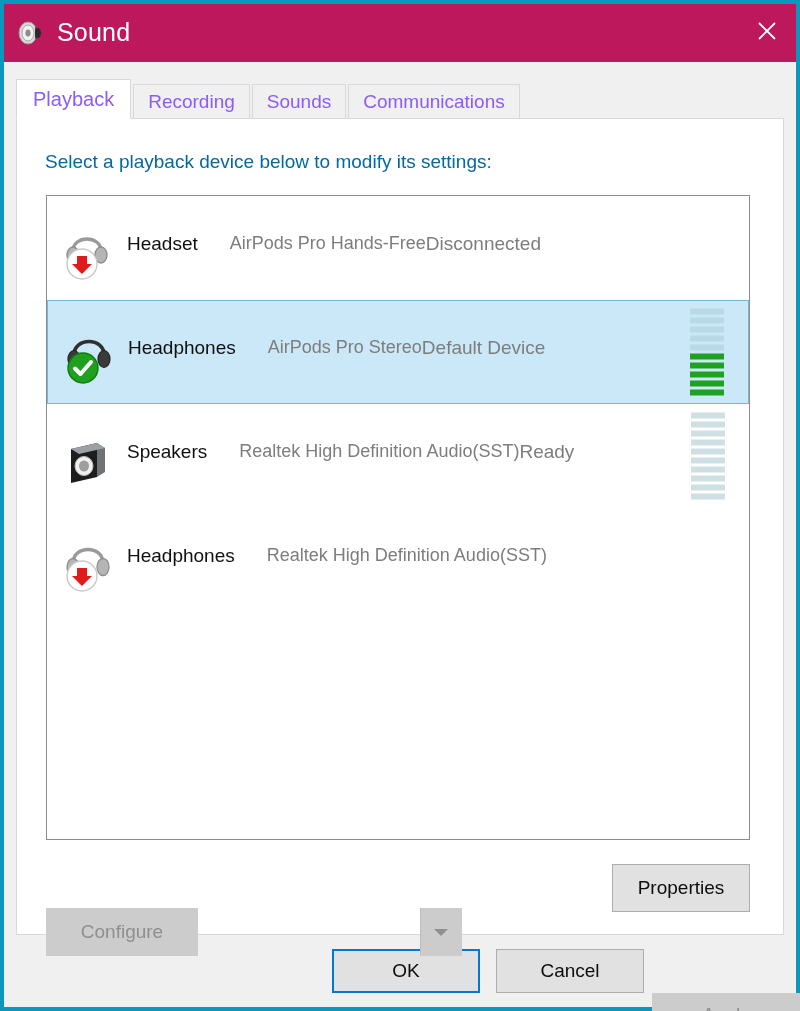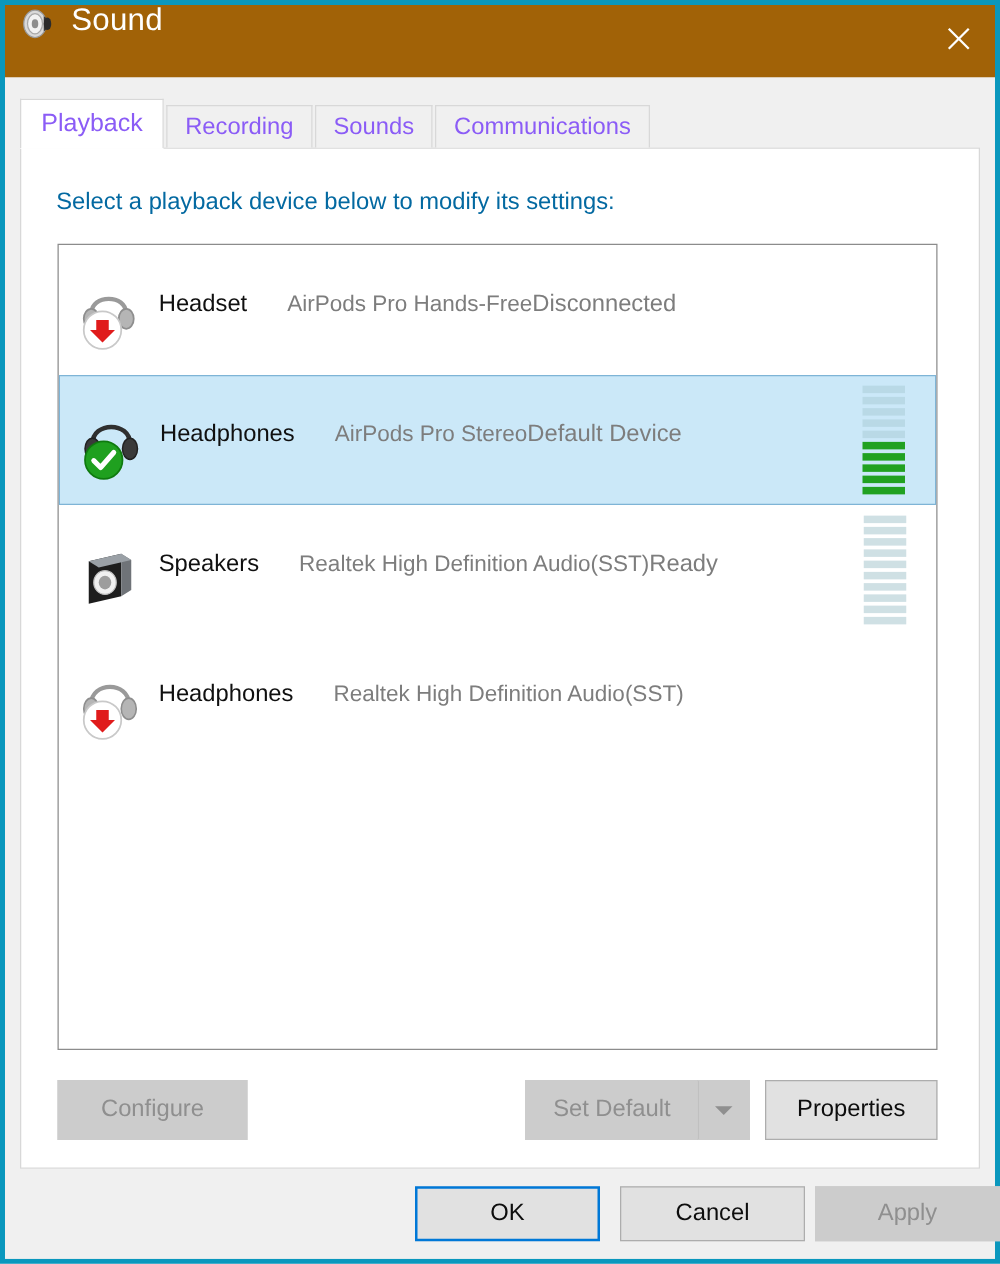--- a/index.html
+++ b/index.html
@@ -23,24 +23,24 @@
     box-sizing: border-box;
     border: 4px solid #0a97bd;
     background: #f0f0f0;
     display: flex;
     flex-direction: column;
   }
 
   
   .titlebar {
     height: 58px;
-    background: #a16207;
+    background: #be185d;
     flex: 0 0 auto;
     display: flex;
-    align-items: flex-start;
+    align-items: center;
     position: relative;
   }
   .title-icon {
     width: 30px;
     height: 30px;
     margin-left: 11px;
     margin-right: 12px;
     flex: 0 0 auto;
   }
   .title-text {
@@ -231,20 +231,21 @@
     display: inline-flex;
     align-items: center;
     justify-content: center;
     cursor: default;
     font-family: "Liberation Sans", sans-serif;
   }
   .btn.disabled {
     background: #cccccc;
     border-color: #cccccc;
     color: #8f8f8f;
+    margin-top: 44px;
   }
   .btn-configure {
     position: absolute;
     left: 0; top: 0;
     width: 152px;
     height: 48px;
   }
   .split {
     position: absolute;
     left: 374px; top: 0;
@@ -455,23 +456,20 @@
         </div>
 
       </div>
 
       <div class="btnrow-mid">
         <div class="btn btn-configure disabled">
           <span>Configure</span>
         </div>
 
         <div class="split">
-          <div class="btn split-main disabled">
-            <span>Set Default</span>
-          </div>
           <div class="btn split-arrow disabled">
             <svg width="16" height="10" viewBox="0 0 16 10">
               <path d="M1 2 L8 9 L15 2 Z" fill="#8f8f8f"></path>
             </svg>
           </div>
         </div>
 
         <div class="btn btn-properties">
           <span>Properties</span>
         </div>

